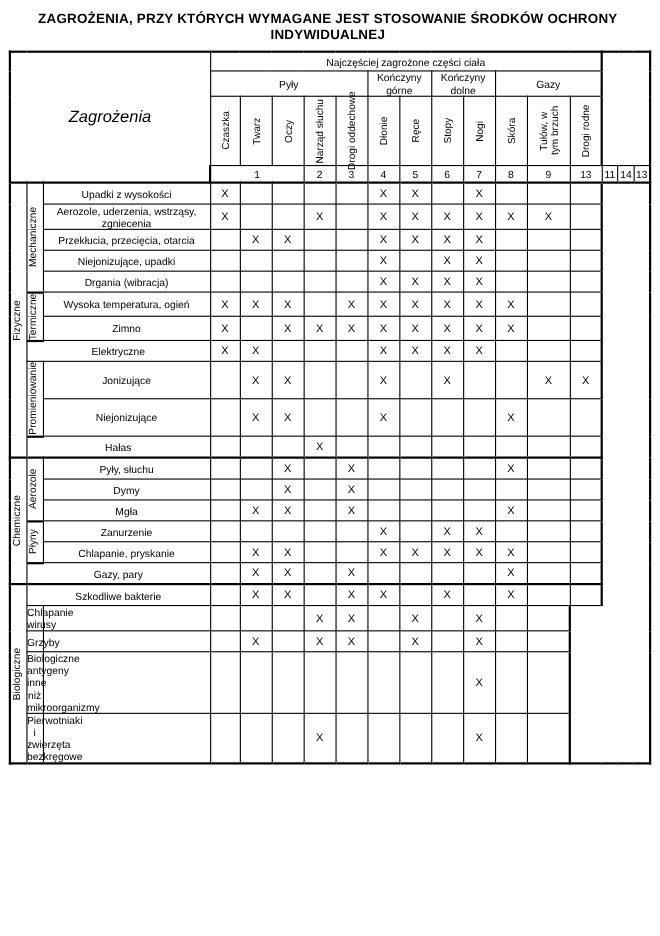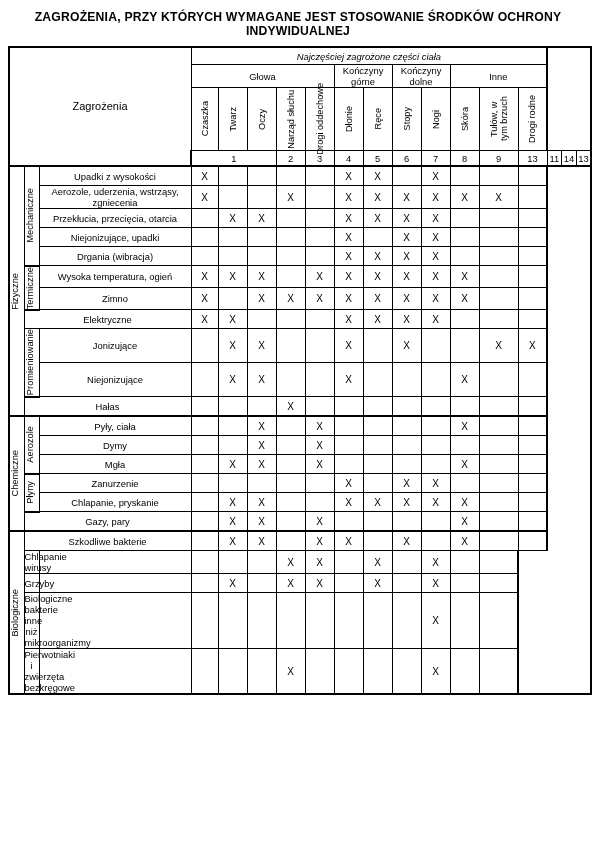--- a/index.html
+++ b/index.html
@@ -39,41 +39,41 @@
     line-height:11px;
   }
   .thick-top{border-top:2px solid #000 !important;}
   .thick-bottom{border-bottom:2px solid #000 !important;}
   .thick-right{border-right:2px solid #000 !important;}
   .thick-left{border-left:2px solid #000 !important;}
 
   .hdr-top{
     font-size:9.3px;
     height:16px;
-    font-style:italic;
   }
   .hdr-grp{
     font-size:9.3px;
     height:17px;
   }
   .vert-wrap{
     height:62px;
     display:flex;
     align-items:center;
     justify-content:center;
   }
   .vert2{
     writing-mode:vertical-rl;
     transform:rotate(180deg);
     font-size:9.2px;
     line-height:10px;
     text-align:center;
   }
   .zagr-label{
-    font-size:11px;
+    font-size:15px;
+    font-style:italic;
   }
   .numrow td{
     height:14px;
     font-size:9.3px;
   }
   .rowlabel{
     text-align:center;
     font-size:9.3px;
     line-height:11px;
     padding:2px 2px;
@@ -120,24 +120,24 @@
       <col style="width:29px">
     </colgroup>
     <tbody id="table-body">
         <tr>
           <td class="thick-top thick-left" colspan="3" rowspan="4">
             <div class="zagr-label">Zagrożenia</div>
           </td>
           <td class="hdr-top thick-top thick-right" colspan="12">Najczęściej zagrożone części ciała</td>
         </tr>
         <tr>
-          <td class="hdr-grp" colspan="5">Głowa</td>
+          <td class="hdr-grp" colspan="5">Pyły</td>
           <td class="hdr-grp" colspan="2">Kończyny górne</td>
           <td class="hdr-grp" colspan="2">Kończyny dolne</td>
-          <td class="hdr-grp thick-right" colspan="3" rowspan="1">Inne</td>
+          <td class="hdr-grp thick-right" colspan="3" rowspan="1">Gazy</td>
         </tr>
         <tr>
           <td class="">
             <div class="vert-wrap">
               <div class="vert2">Czaszka</div>
             </div>
           </td>
           <td class="">
             <div class="vert-wrap">
               <div class="vert2">Twarz</div>
@@ -386,21 +386,21 @@
           <td class="cell thick-bottom"></td>
           <td class="cell thick-right thick-bottom"></td>
         </tr>
         <tr>
           <td class="sidecat thick-left thick-bottom" rowspan="6">
             <div class="vtext">Chemiczne</div>
           </td>
           <td class="sidecat thick-bottom" rowspan="3">
             <div class="vtext">Aerozole</div>
           </td>
-          <td class="rowlabel">Pyły, ciała</td>
+          <td class="rowlabel">Pyły, słuchu</td>
           <td class="cell"></td>
           <td class="cell"></td>
           <td class="cell"><span class="mark">X</span></td>
           <td class="cell"></td>
           <td class="cell"><span class="mark">X</span></td>
           <td class="cell"></td>
           <td class="cell"></td>
           <td class="cell"></td>
           <td class="cell"></td>
           <td class="cell"><span class="mark">X</span></td>
@@ -527,21 +527,21 @@
           <td class="cell"><span class="mark">X</span></td>
           <td class="cell"><span class="mark">X</span></td>
           <td class="cell"></td>
           <td class="cell"><span class="mark">X</span></td>
           <td class="cell"></td>
           <td class="cell"><span class="mark">X</span></td>
           <td class="cell"></td>
           <td class="cell thick-right"></td>
         </tr>
         <tr>
-          <td class="rowlabel">Biologiczne bakterie inne niż mikroorganizmy</td>
+          <td class="rowlabel">Biologiczne antygeny inne niż mikroorganizmy</td>
           <td class="cell"></td>
           <td class="cell"></td>
           <td class="cell"></td>
           <td class="cell"></td>
           <td class="cell"></td>
           <td class="cell"></td>
           <td class="cell"></td>
           <td class="cell"></td>
           <td class="cell"></td>
           <td class="cell"><span class="mark">X</span></td>

